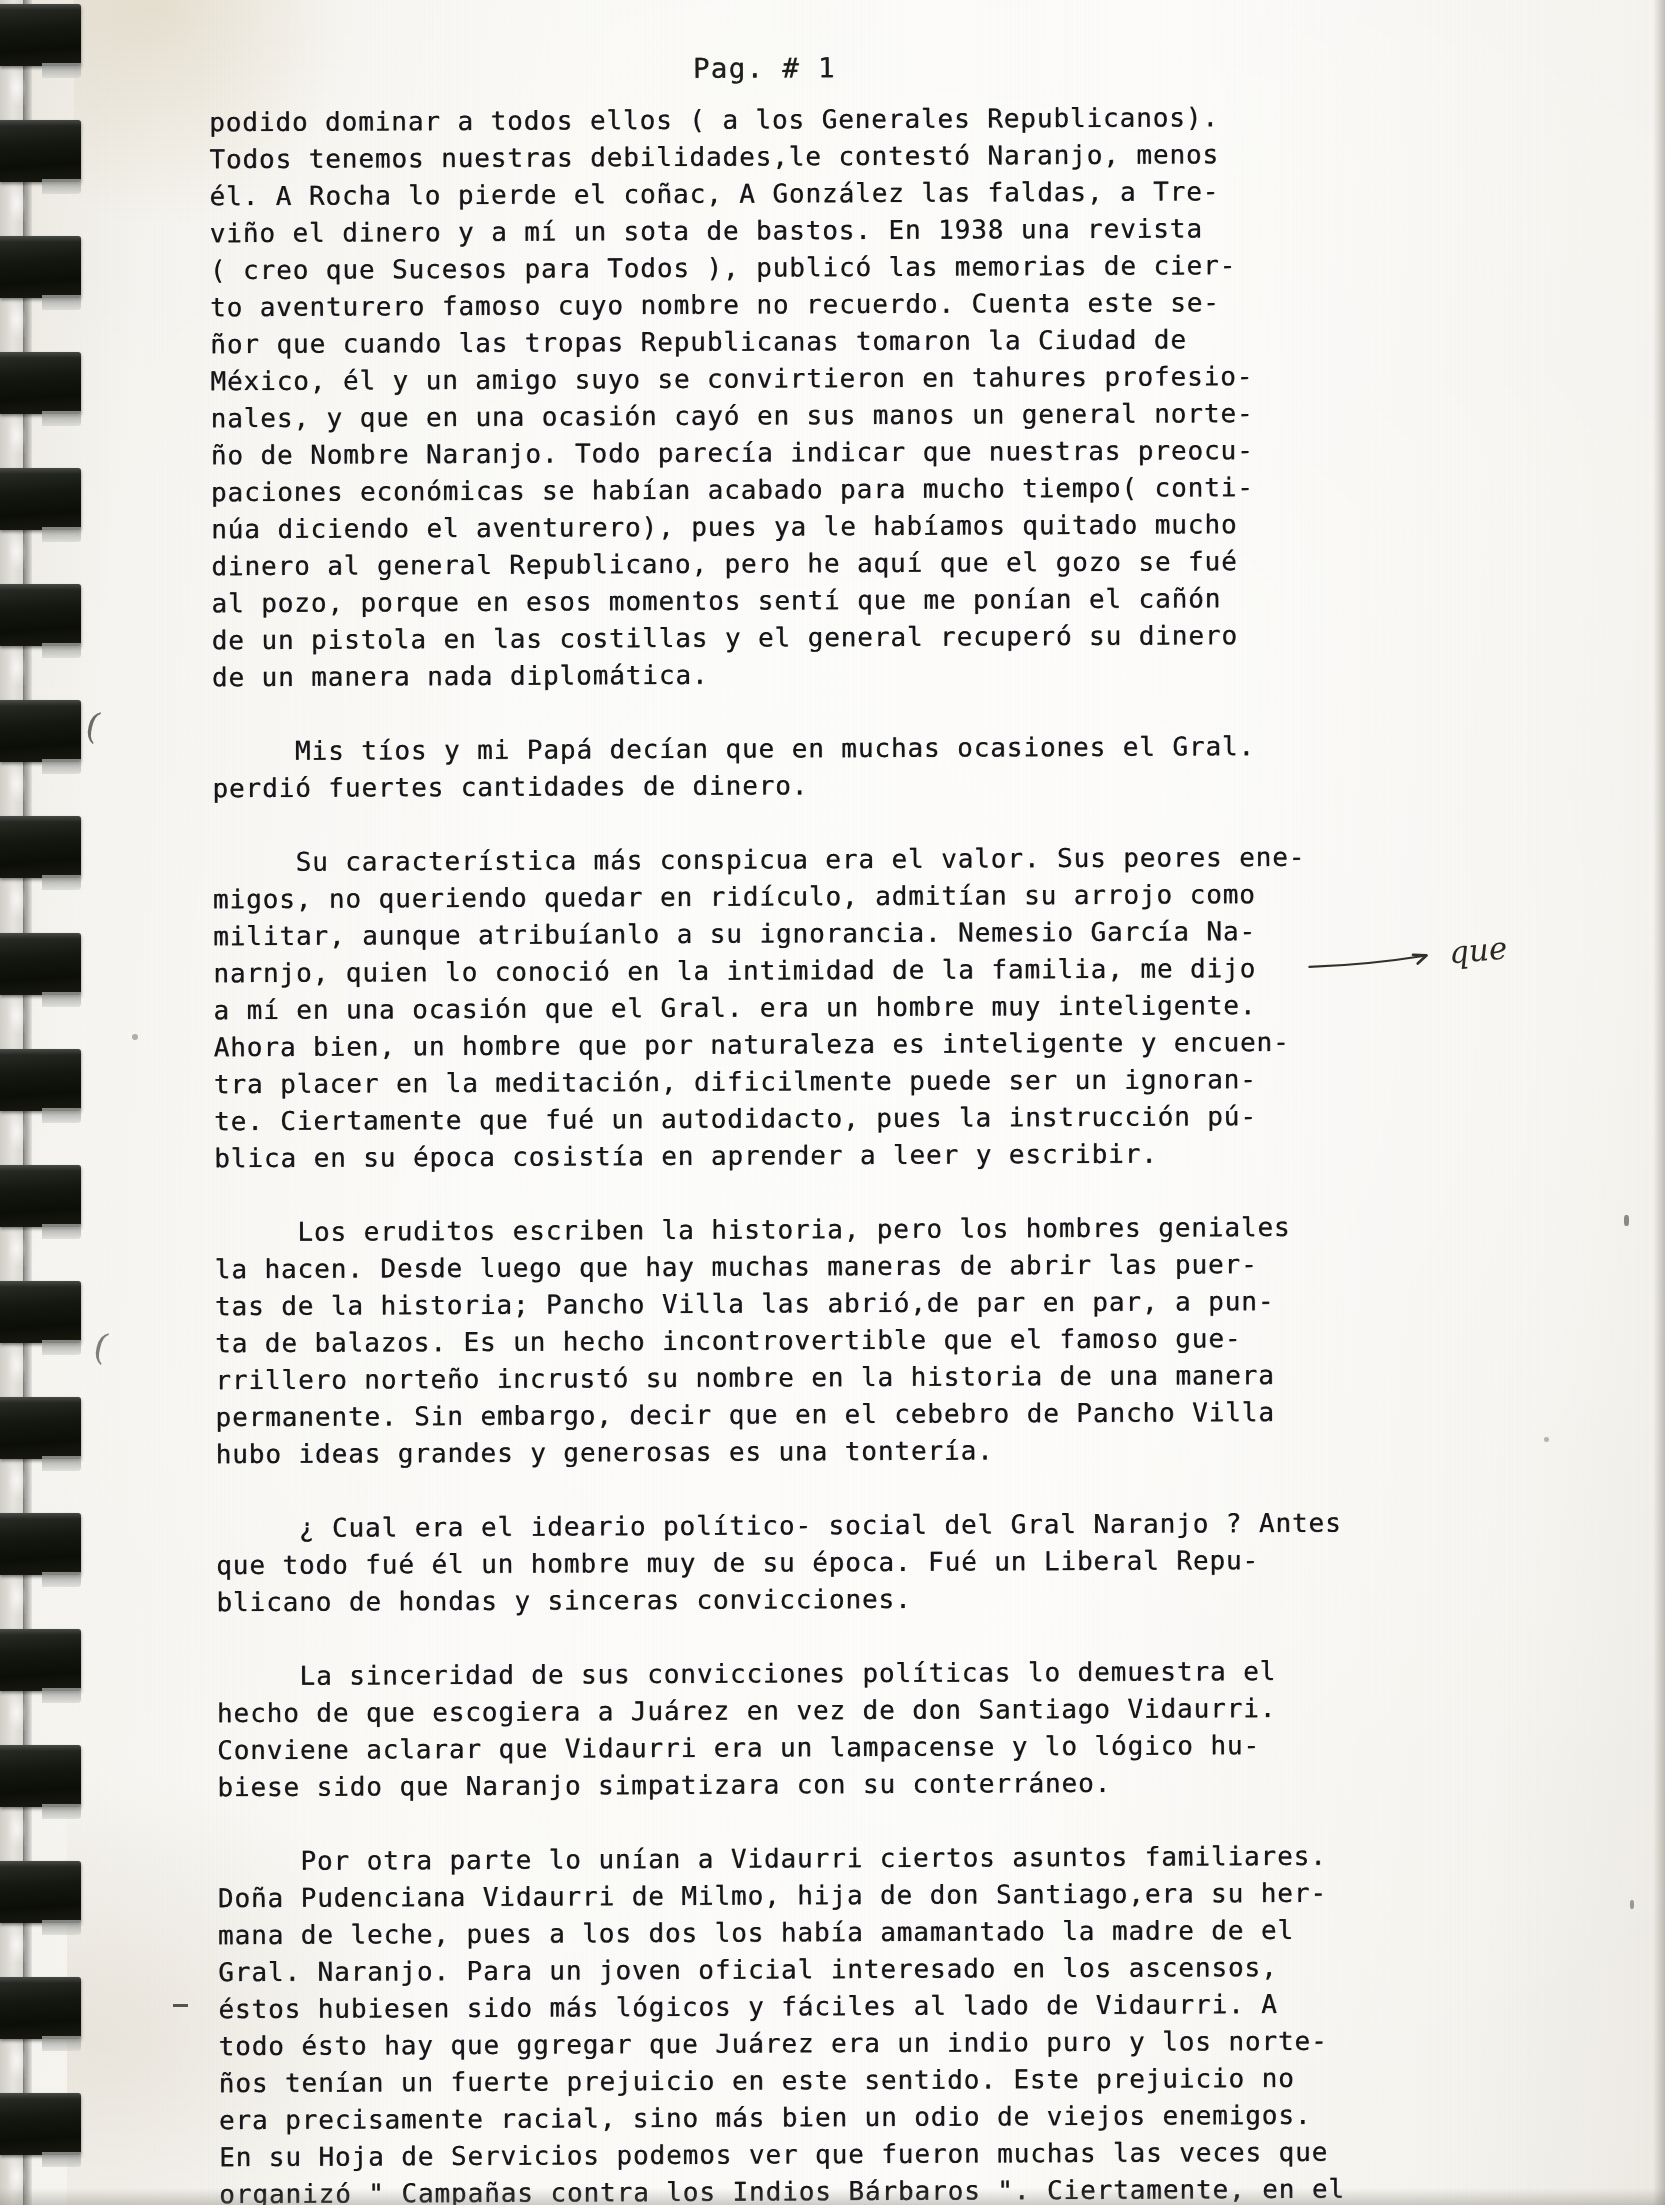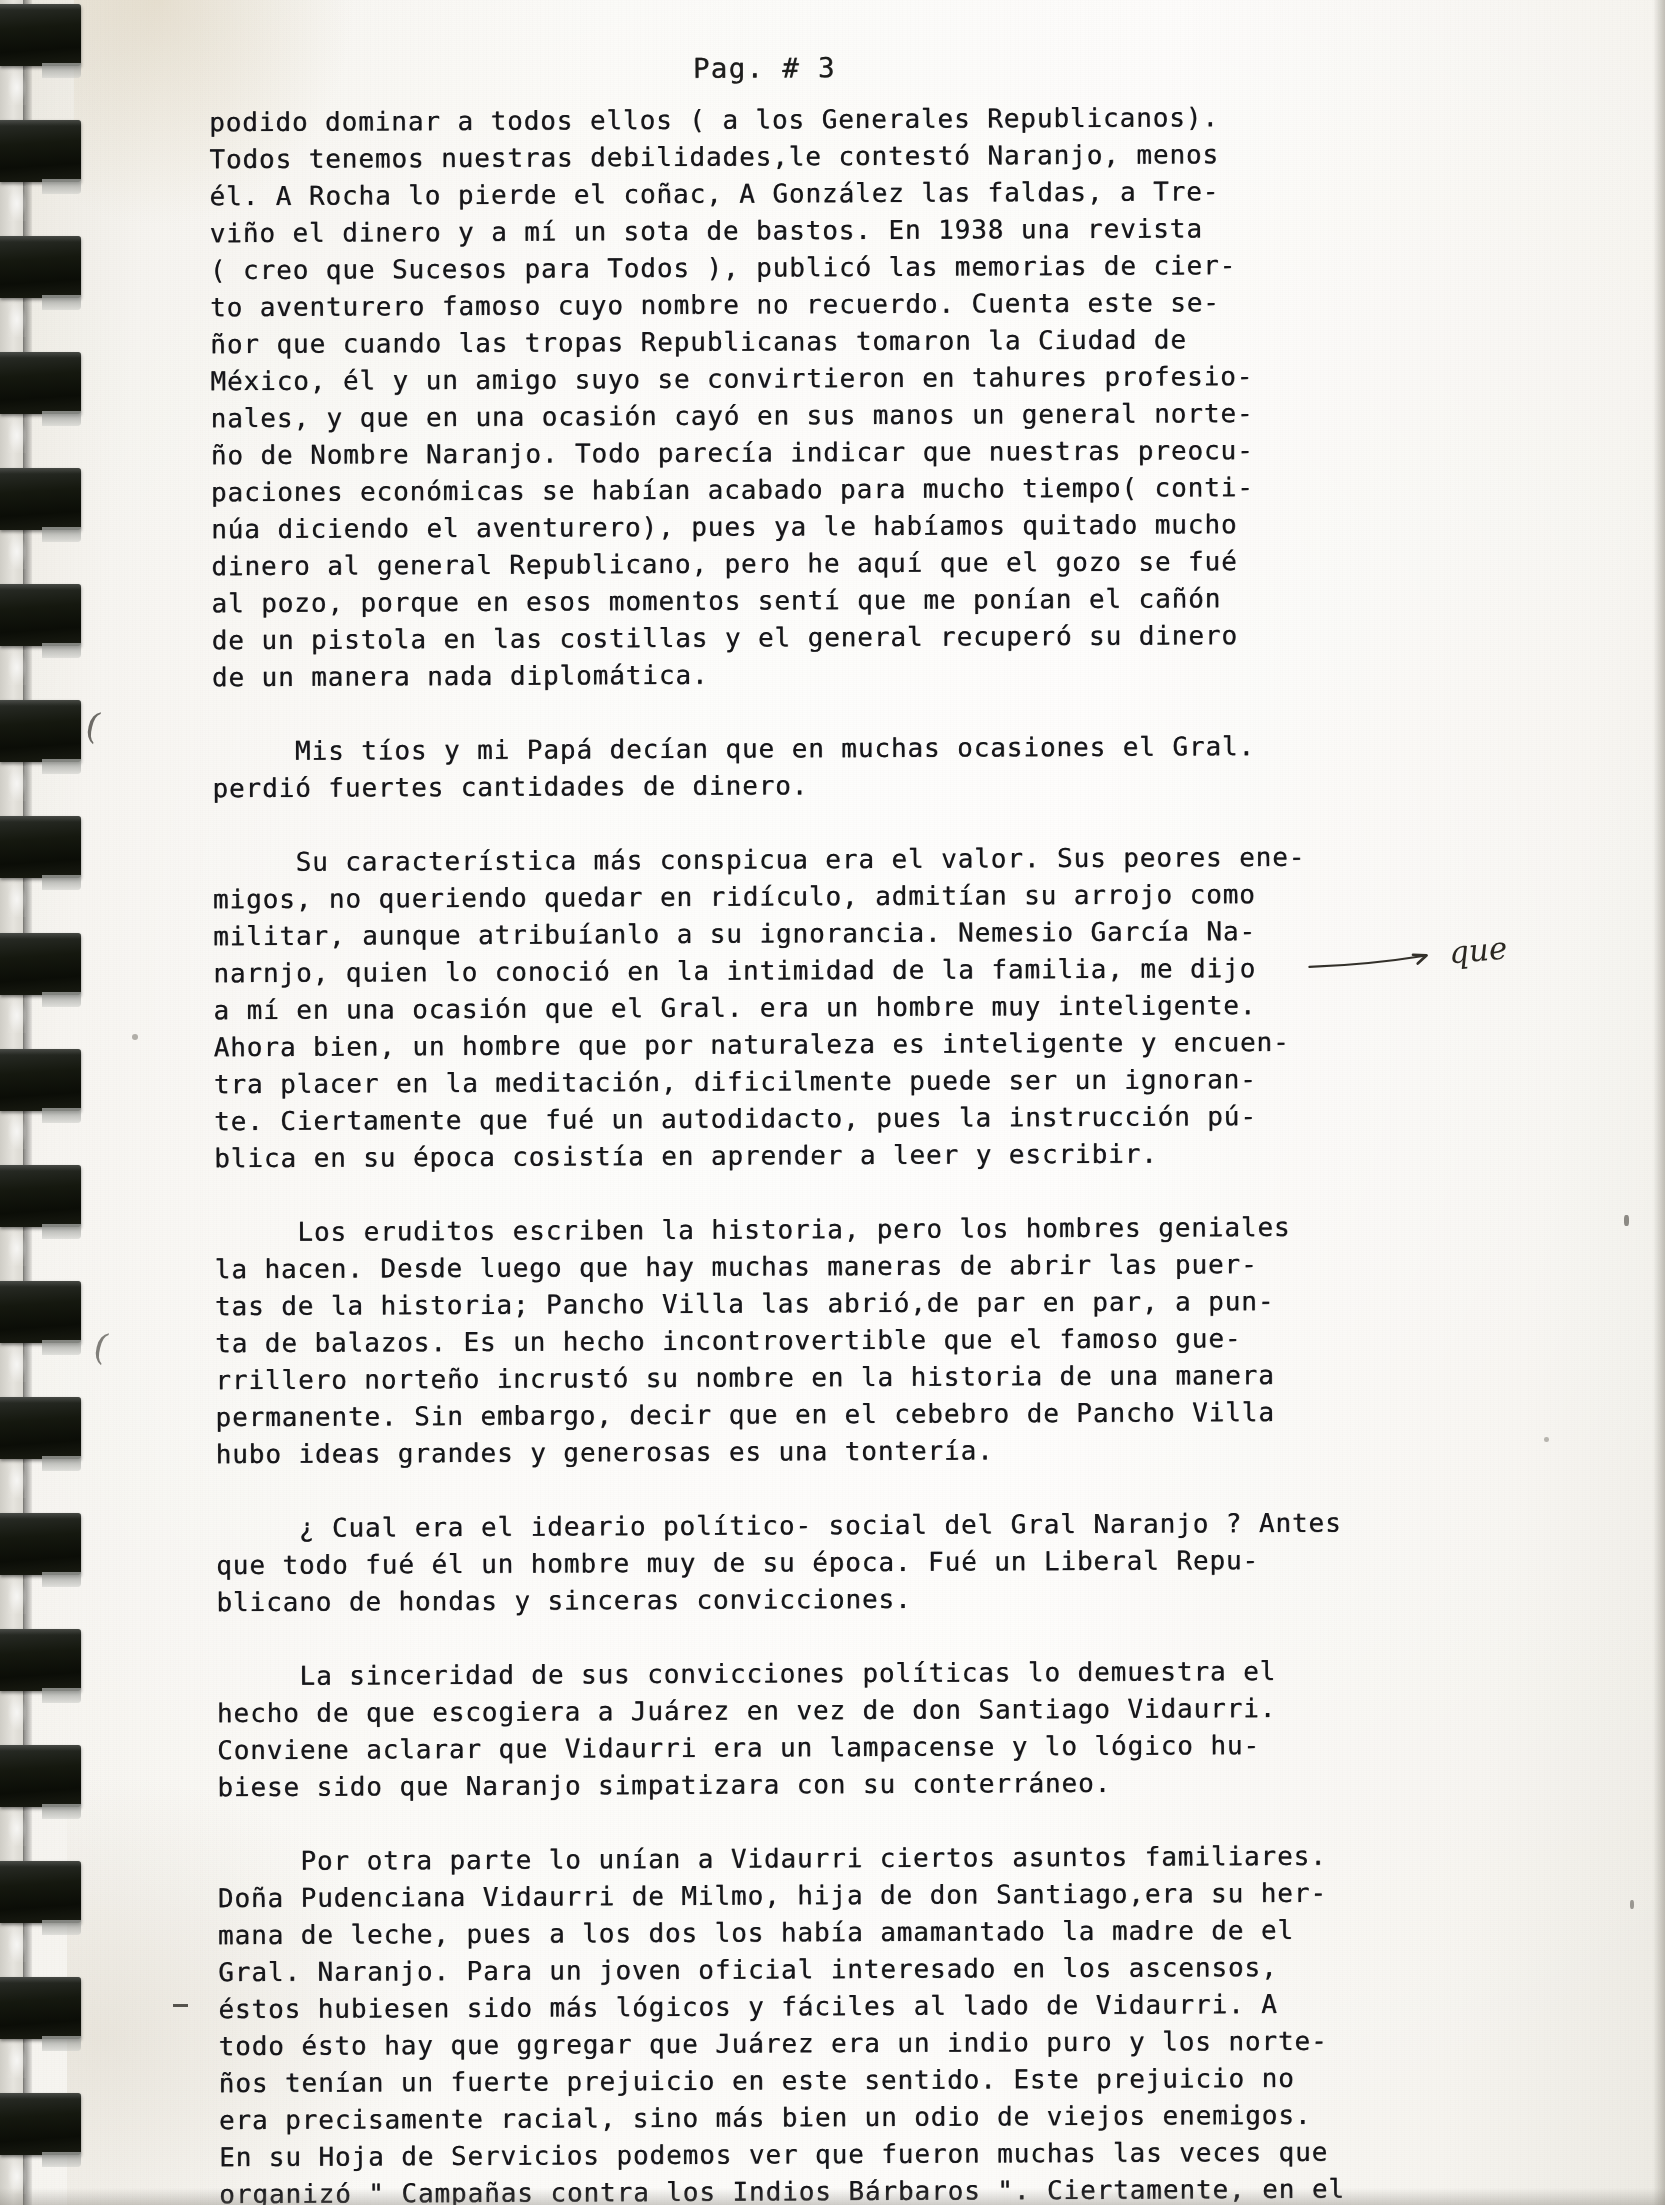--- a/index.html
+++ b/index.html
@@ -235,21 +235,21 @@
         <div class="comb-tooth" style="top: 1861px;"></div>
         <div class="punch-scuff" style="top: 1927px;"></div>
         <div class="comb-tooth" style="top: 1977px;"></div>
         <div class="punch-scuff" style="top: 2043px;"></div>
         <div class="comb-tooth" style="top: 2093px;"></div>
         <div class="punch-scuff" style="top: 2159px;"></div>
       </div>
   </div>
 
   <div class="sheet-text">
-    <div class="page-header">Pag. # 3</div>
+    <div class="page-header">Pag. # 1</div>
     <div class="body-block" id="body-block"><div class="para"><span class="line">podido dominar a todos ellos ( a los Generales Republicanos).</span><span class="line">Todos tenemos nuestras debilidades,le contestó Naranjo, menos</span><span class="line">él. A Rocha lo pierde el coñac, A González las faldas, a Tre-</span><span class="line">viño el dinero y a mí un sota de bastos. En 1938 una revista</span><span class="line">( creo que Sucesos para Todos ), publicó las memorias de cier-</span><span class="line">to aventurero famoso cuyo nombre no recuerdo. Cuenta este se-</span><span class="line">ñor que cuando las tropas Republicanas tomaron la Ciudad de</span><span class="line">México, él y un amigo suyo se convirtieron en tahures profesio-</span><span class="line">nales, y que en una ocasión cayó en sus manos un general norte-</span><span class="line">ño de Nombre Naranjo. Todo parecía indicar que nuestras preocu-</span><span class="line">paciones económicas se habían acabado para mucho tiempo( conti-</span><span class="line">núa diciendo el aventurero), pues ya le habíamos quitado mucho</span><span class="line">dinero al general Republicano, pero he aquí que el gozo se fué</span><span class="line">al pozo, porque en esos momentos sentí que me ponían el cañón</span><span class="line">de un pistola en las costillas y el general recuperó su dinero</span><span class="line">de un manera nada diplomática.</span></div><div class="para spaced"><span class="line">     Mis tíos y mi Papá decían que en muchas ocasiones el Gral.</span><span class="line">perdió fuertes cantidades de dinero.</span></div><div class="para spaced"><span class="line">     Su característica más conspicua era el valor. Sus peores ene-</span><span class="line">migos, no queriendo quedar en ridículo, admitían su arrojo como</span><span class="line">militar, aunque atribuíanlo a su ignorancia. Nemesio García Na-</span><span class="line">narnjo, quien lo conoció en la intimidad de la familia, me dijo</span><span class="line">a mí en una ocasión que el Gral. era un hombre muy inteligente.</span><span class="line">Ahora bien, un hombre que por naturaleza es inteligente y encuen-</span><span class="line">tra placer en la meditación, dificilmente puede ser un ignoran-</span><span class="line">te. Ciertamente que fué un autodidacto, pues la instrucción pú-</span><span class="line">blica en su época cosistía en aprender a leer y escribir.</span></div><div class="para spaced"><span class="line">     Los eruditos escriben la historia, pero los hombres geniales</span><span class="line">la hacen. Desde luego que hay muchas maneras de abrir las puer-</span><span class="line">tas de la historia; Pancho Villa las abrió,de par en par, a pun-</span><span class="line">ta de balazos. Es un hecho incontrovertible que el famoso gue-</span><span class="line">rrillero norteño incrustó su nombre en la historia de una manera</span><span class="line">permanente. Sin embargo, decir que en el cebebro de Pancho Villa</span><span class="line">hubo ideas grandes y generosas es una tontería.</span></div><div class="para spaced"><span class="line">     ¿ Cual era el ideario político- social del Gral Naranjo ? Antes</span><span class="line">que todo fué él un hombre muy de su época. Fué un Liberal Repu-</span><span class="line">blicano de hondas y sinceras convicciones.</span></div><div class="para spaced"><span class="line">     La sinceridad de sus convicciones políticas lo demuestra el</span><span class="line">hecho de que escogiera a Juárez en vez de don Santiago Vidaurri.</span><span class="line">Conviene aclarar que Vidaurri era un lampacense y lo lógico hu-</span><span class="line">biese sido que Naranjo simpatizara con su conterráneo.</span></div><div class="para spaced"><span class="line">     Por otra parte lo unían a Vidaurri ciertos asuntos familiares.</span><span class="line">Doña Pudenciana Vidaurri de Milmo, hija de don Santiago,era su her-</span><span class="line">mana de leche, pues a los dos los había amamantado la madre de el</span><span class="line">Gral. Naranjo. Para un joven oficial interesado en los ascensos,</span><span class="line">éstos hubiesen sido más lógicos y fáciles al lado de Vidaurri. A</span><span class="line">todo ésto hay que ggregar que Juárez era un indio puro y los norte-</span><span class="line">ños tenían un fuerte prejuicio en este sentido. Este prejuicio no</span><span class="line">era precisamente racial, sino más bien un odio de viejos enemigos.</span><span class="line">En su Hoja de Servicios podemos ver que fueron muchas las veces que</span><span class="line">organizó " Campañas contra los Indios Bárbaros ". Ciertamente, en el</span><span class="line">alma de cada norteño de esa época se escondía un Buffalo Bill. Lo -</span></div></div>
   </div>
 
   <svg class="note-arrow" viewBox="0 0 205 34">
     <path d="M2 22 C 60 20, 120 14, 176 5" stroke="#33302a" stroke-width="3" fill="none" stroke-linecap="round"></path>
     <path d="M176 5 L 156 4 M176 5 L 163 17" stroke="#33302a" stroke-width="4" fill="none" stroke-linecap="round"></path>
   </svg>
   <div class="margin-note">que</div>
 
   <div class="mark mark-paren-1">(</div>

